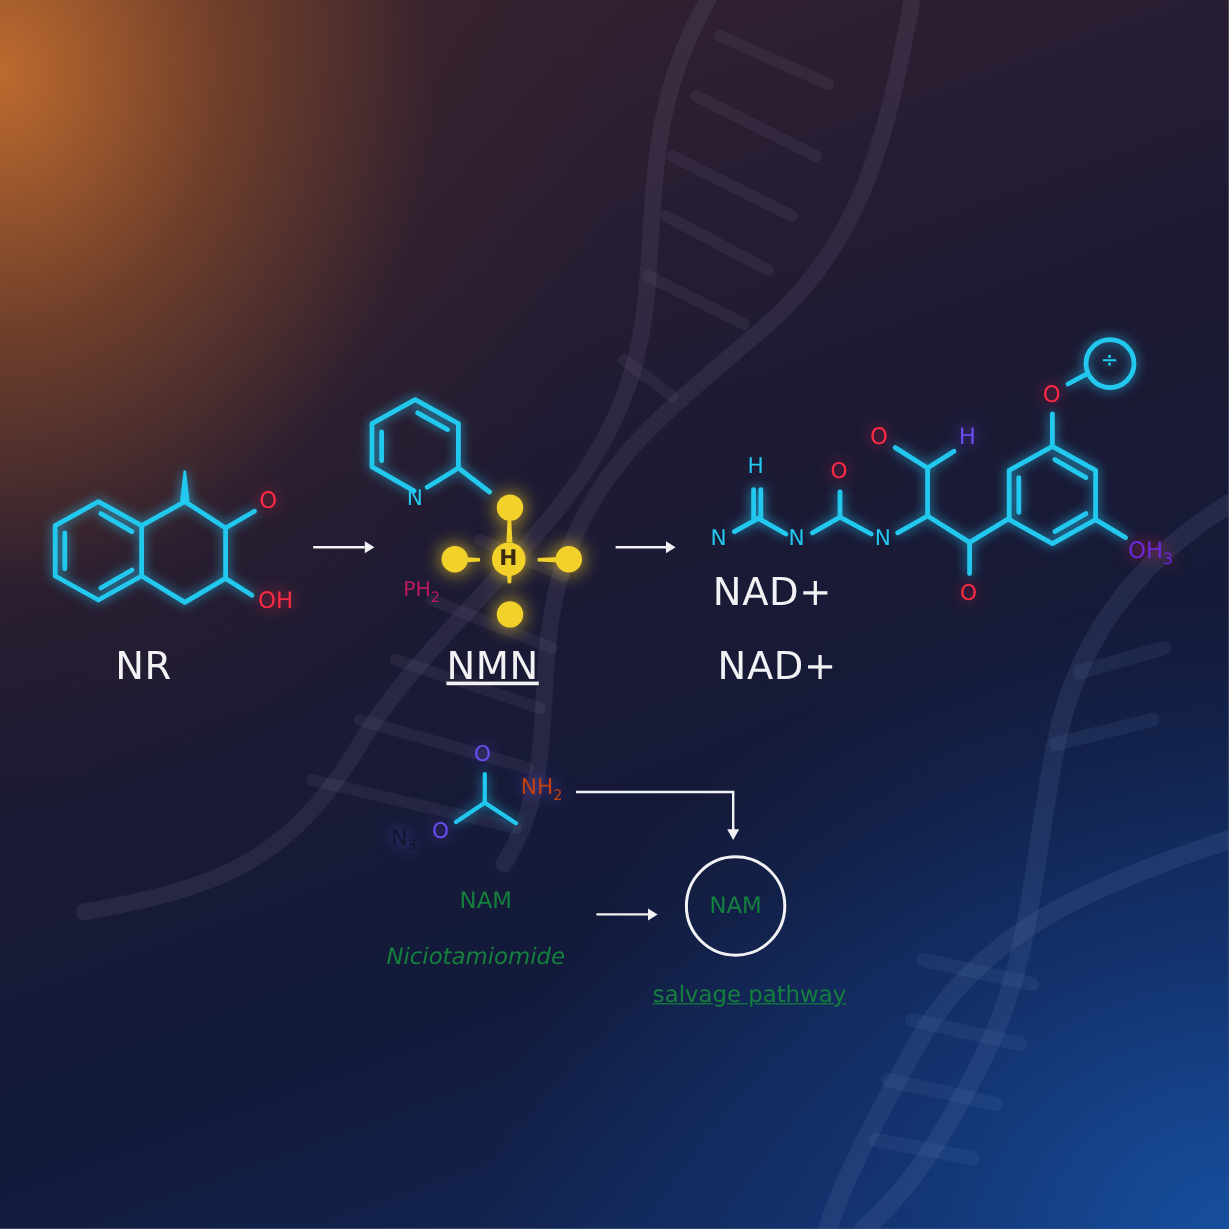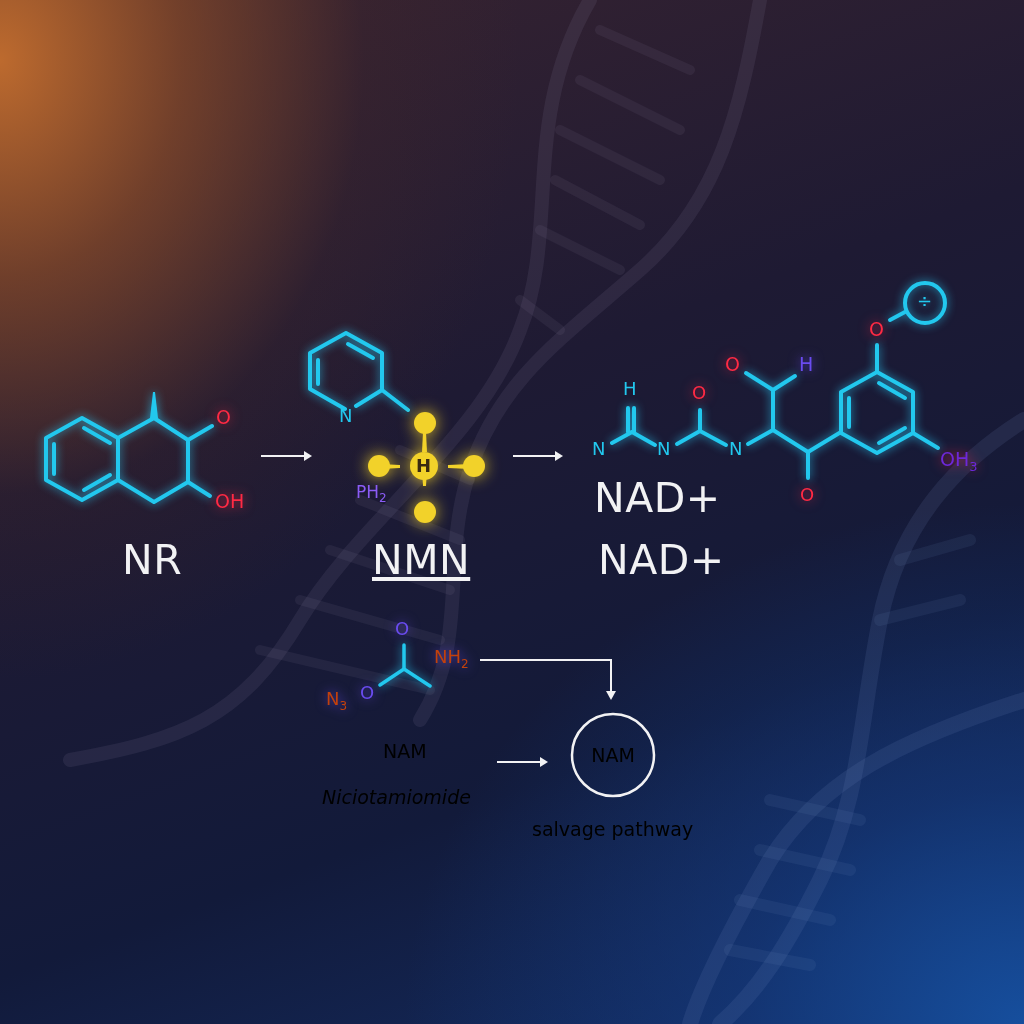--- a/index.html
+++ b/index.html
@@ -9,22 +9,22 @@
         radial-gradient(ellipse 520px 620px at 0px 60px, rgba(196,110,46,0.95) 0%, rgba(140,76,40,0.7) 35%, rgba(70,40,40,0.25) 70%, rgba(0,0,0,0) 100%),
         radial-gradient(ellipse 620px 520px at 1024px 1024px, rgba(22,80,160,0.95) 0%, rgba(20,60,130,0.6) 45%, rgba(0,0,0,0) 100%),
         linear-gradient(160deg, #3a2430 0%, #1e1a33 40%, #121a3a 70%, #132e66 100%);
       font-family: "DejaVu Sans", sans-serif;
     }
     svg.layer { position: absolute; left: 0; top: 0; }
     .label {
       position: absolute; color: #f2f2f4; white-space: nowrap;
       font-family: "DejaVu Sans", sans-serif;
     }
-    .big { font-size: 41px; font-weight: 500; letter-spacing: 0.5px; }
-    .small { font-size: 19px; color: #000000; }
+    .big { font-size: 32px; font-weight: 500; letter-spacing: 0.5px; }
+    .small { font-size: 19px; color: #15803d; }
     .glow-cyan { filter: drop-shadow(0 0 5px rgba(40,210,255,0.75)); }
     .glow-red { filter: drop-shadow(0 0 6px rgba(255,40,70,0.8)); }
     .glow-yellow { filter: drop-shadow(0 0 8px rgba(255,220,40,0.85)); }
     .glow-violet { filter: drop-shadow(0 0 6px rgba(110,80,255,0.8)); }
   </style>
 </head>
 <body>
 
 <svg class="layer" width="1024" height="1024">
   <g fill="none" stroke="rgba(150,140,170,0.12)" stroke-width="14" stroke-linecap="round">
@@ -70,21 +70,21 @@
 
     <polyline points="118,438 154,418 188,440 188,482 154,502 118,480"></polyline>
 
     <line x1="188" y1="440" x2="212" y2="426"></line>
     <line x1="188" y1="482" x2="210" y2="496"></line>
   </g>
   <polygon points="150,418 158,418 155,392 153,392" fill="#22c8ee"></polygon>
 </svg>
 <div class="label glow-red" style="left:216px; top:406px; font-size:19px; color:#ff2a44;">O</div>
 <div class="label glow-red" style="left:215px; top:490px; font-size:19px; color:#ff2a44;">OH</div>
-<div class="label big" style="left:96px; top:536px;margin-left:26px;">NR</div>
+<div class="label big" style="left:96px; top:536px;">NR</div>
 
 <svg class="layer" width="1024" height="1024">
   <line x1="261" y1="456" x2="304" y2="456" stroke="#f2f2f4" stroke-width="2"></line>
   <polygon points="304,451 312,456 304,461" fill="#f2f2f4"></polygon>
 </svg>
 
 <svg class="layer glow-cyan" width="1024" height="1024">
   <g fill="none" stroke="#22c8ee" stroke-width="4" stroke-linejoin="round" stroke-linecap="round">
     <polyline points="345,409 310,389 310,353 346,333 382,353 382,390 356,406"></polyline>
     <line x1="318" y1="360" x2="318" y2="384"></line>
@@ -100,21 +100,21 @@
     <polygon points="380,464 380,469 400,468 400,465"></polygon>
     <polygon points="470,464 470,469 448,468 448,465"></polygon>
     <circle cx="425" cy="423" r="11"></circle>
     <circle cx="425" cy="512" r="11"></circle>
     <circle cx="379" cy="466" r="11"></circle>
     <circle cx="474" cy="466" r="11"></circle>
     <circle cx="424" cy="466" r="14"></circle>
   </g>
 </svg>
 <div class="label" style="left:416px; top:455px; font-size:18px; color:#3a2a10; font-weight:bold;">H</div>
-<div class="label" style="left:356px; top:482px; font-size:17px; color:#8b5cf6;">
+<div class="label" style="left:336px; top:482px; font-size:17px; color:#be185d;">
   <span>PH</span><sub style="font-size:12px;">2</sub>
 </div>
 <div class="label big" style="left:372px; top:536px;text-decoration:underline;">NMN</div>
 
 <svg class="layer" width="1024" height="1024">
   <line x1="513" y1="456" x2="555" y2="456" stroke="#f2f2f4" stroke-width="2"></line>
   <polygon points="555,451 563,456 555,461" fill="#f2f2f4"></polygon>
 </svg>
 
 <svg class="layer glow-cyan" width="1024" height="1024">
@@ -161,31 +161,31 @@
 <div class="label big" style="left:598px; top:536px;">NAD+</div>
 
 <svg class="layer" width="1024" height="1024">
   <g fill="none" stroke="#22c8ee" stroke-width="3.5" stroke-linecap="round" class="glow-cyan">
     <line x1="404" y1="645" x2="404" y2="669"></line>
     <line x1="404" y1="669" x2="380" y2="685"></line>
     <line x1="404" y1="669" x2="430" y2="686"></line>
   </g>
 </svg>
 <div class="label glow-violet" style="left:395px; top:618px; font-size:18px; color:#6a4cf0;">O</div>
-<div class="label glow-violet" style="left:326px; top:688px; font-size:18px; color:#c2410c;">
+<div class="label glow-violet" style="left:326px; top:688px; font-size:18px; color:#0f172a;">
   <span>N</span><sub style="font-size:12px;">3</sub>
 </div>
 <div class="label glow-violet" style="left:360px; top:682px; font-size:18px; color:#6a4cf0;">O</div>
 <div class="label glow-violet" style="left:434px; top:646px; font-size:18px; color:#c2410c;">
   <span>NH</span><sub style="font-size:12px;">2</sub>
 </div>
 <div class="label small" style="left:383px; top:740px;">NAM</div>
 <div class="label small" style="left:322px; top:786px;font-style:italic;">Niciotamiomide</div>
 
 <svg class="layer" width="1024" height="1024">
   <polyline points="480,660 611,660 611,692" fill="none" stroke="#f2f2f4" stroke-width="2"></polyline>
   <polygon points="606,691 611,700 616,691" fill="#f2f2f4"></polygon>
   <line x1="497" y1="762" x2="540" y2="762" stroke="#f2f2f4" stroke-width="2"></line>
   <polygon points="540,757 548,762 540,767" fill="#f2f2f4"></polygon>
   <circle cx="613" cy="755" r="41" fill="none" stroke="#f2f2f4" stroke-width="2.5"></circle>
 </svg>
 <div class="label small" style="left:590px; top:744px; width:46px; text-align:center;">NAM</div>
-<div class="label small" style="left:532px; top:818px;">salvage pathway</div>
+<div class="label small" style="left:544px; top:818px;text-decoration:underline;">salvage pathway</div>
 
 </body></html>

